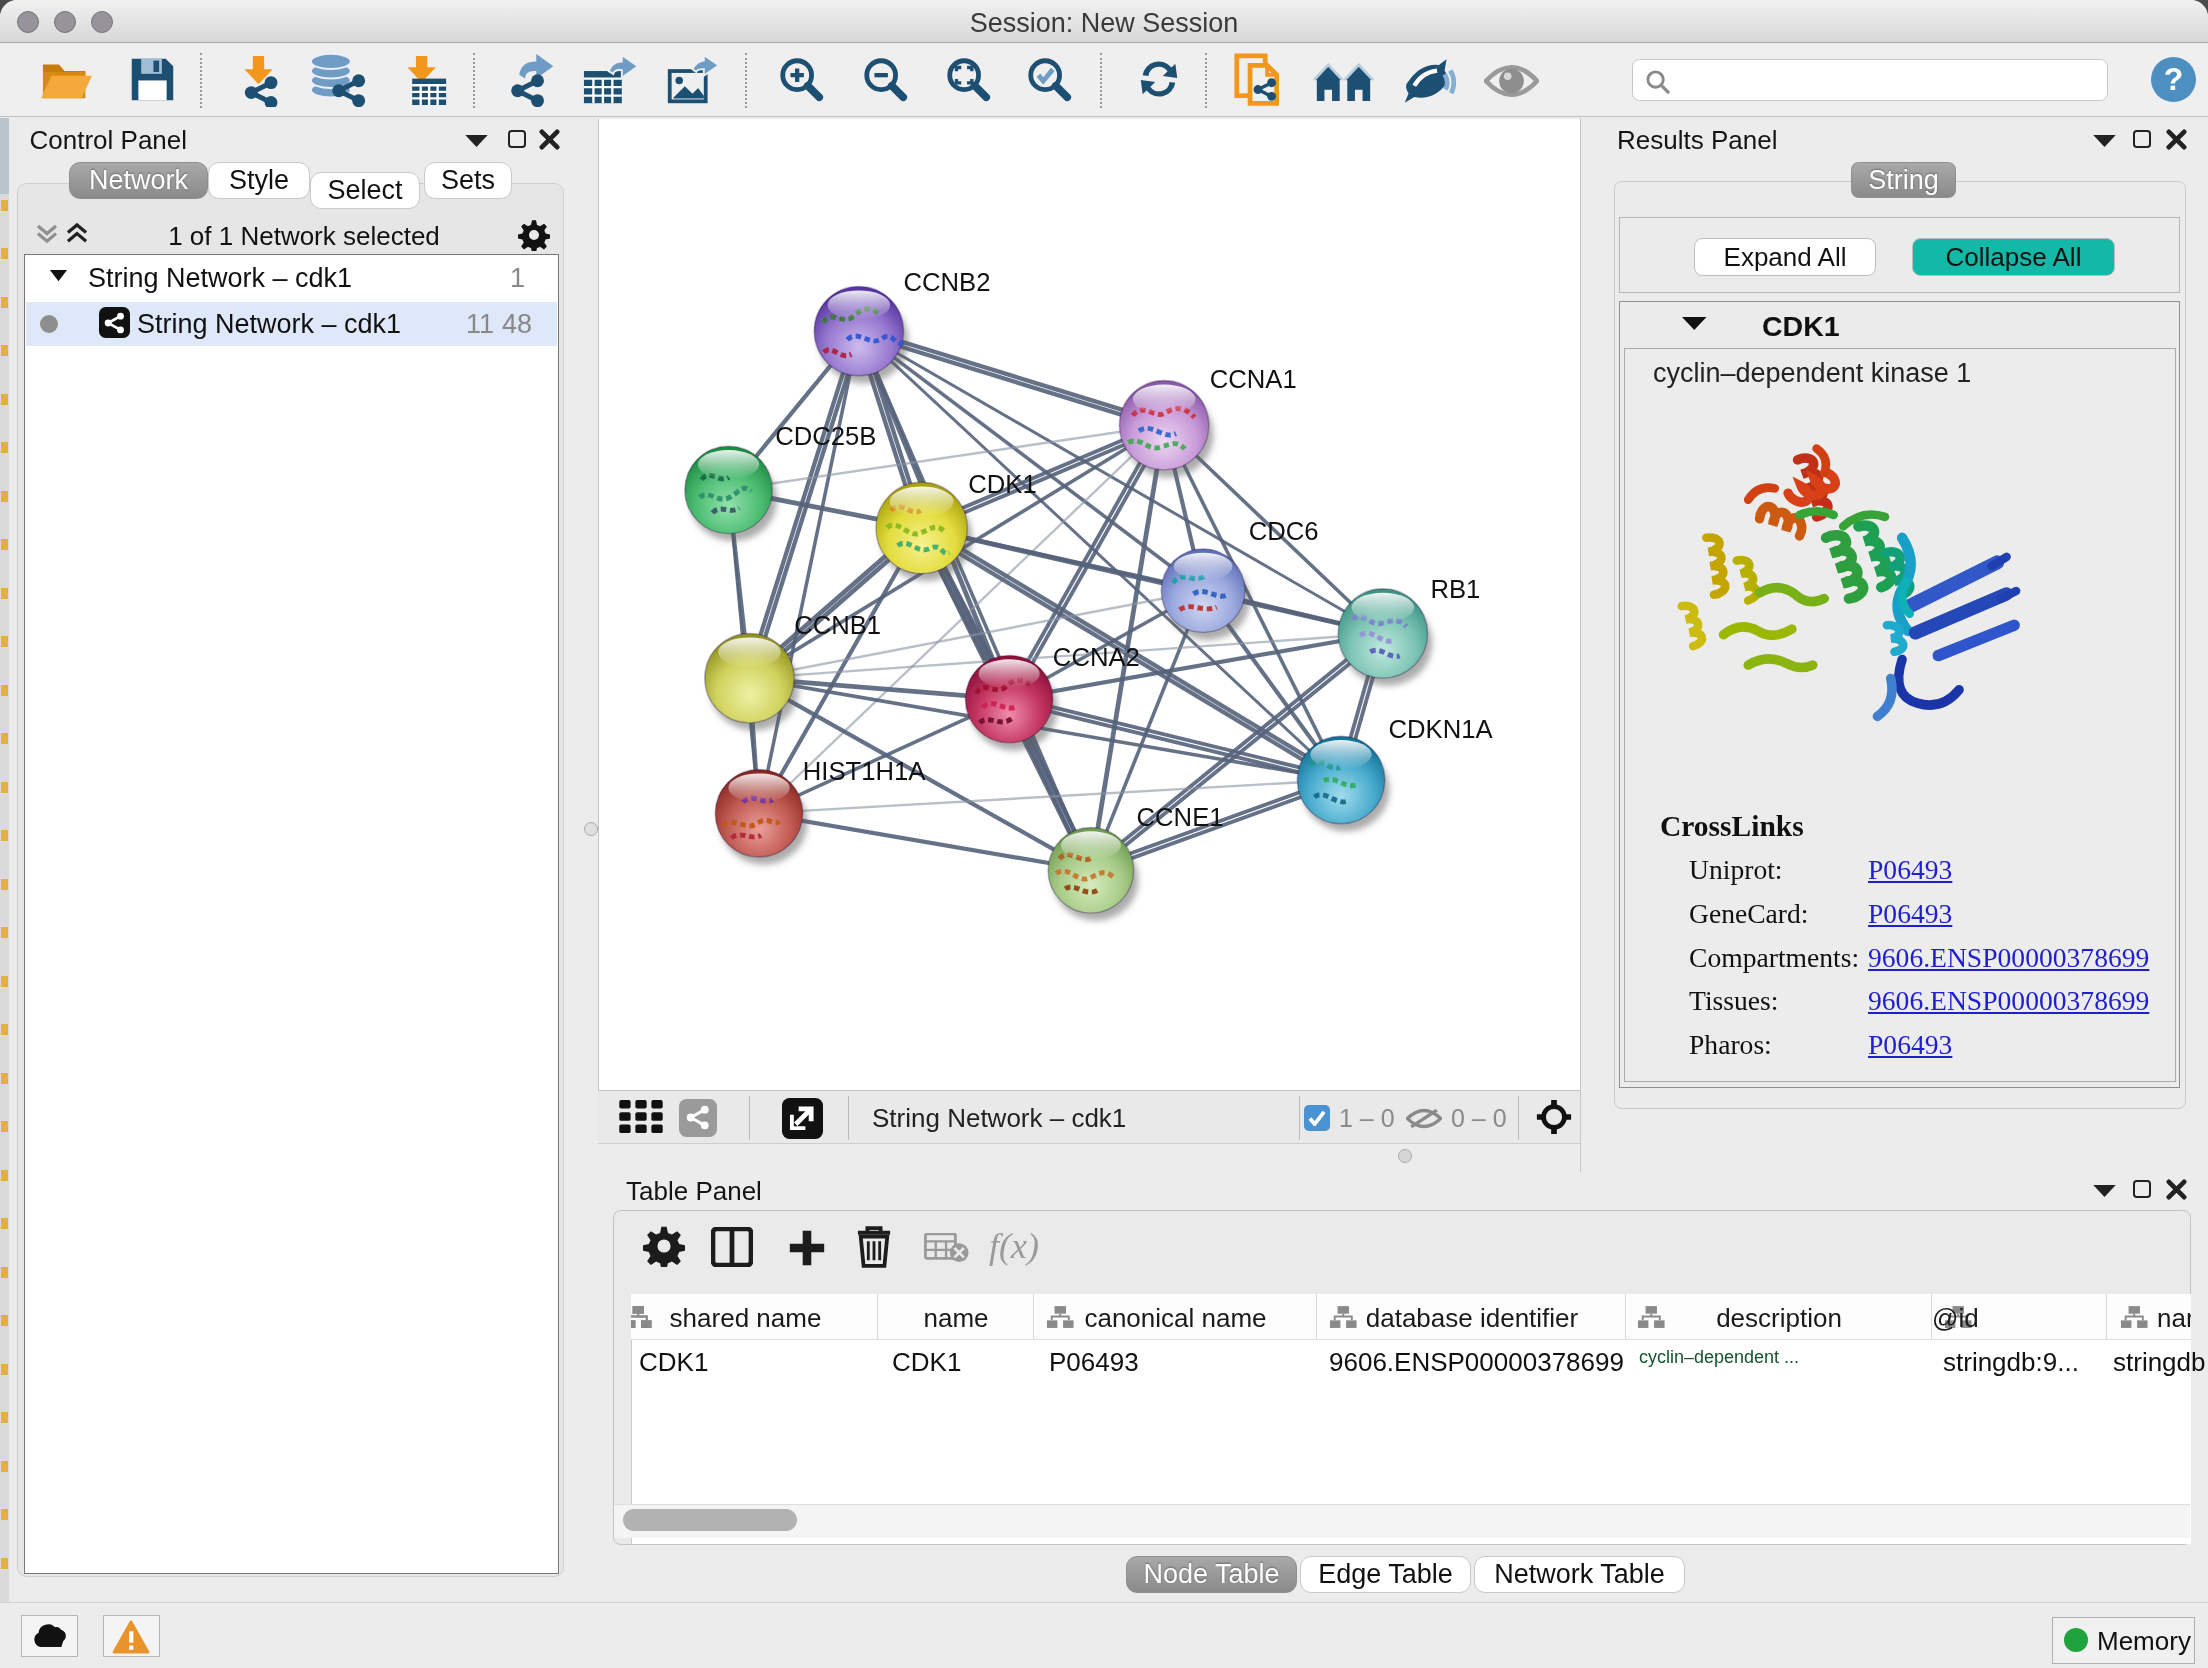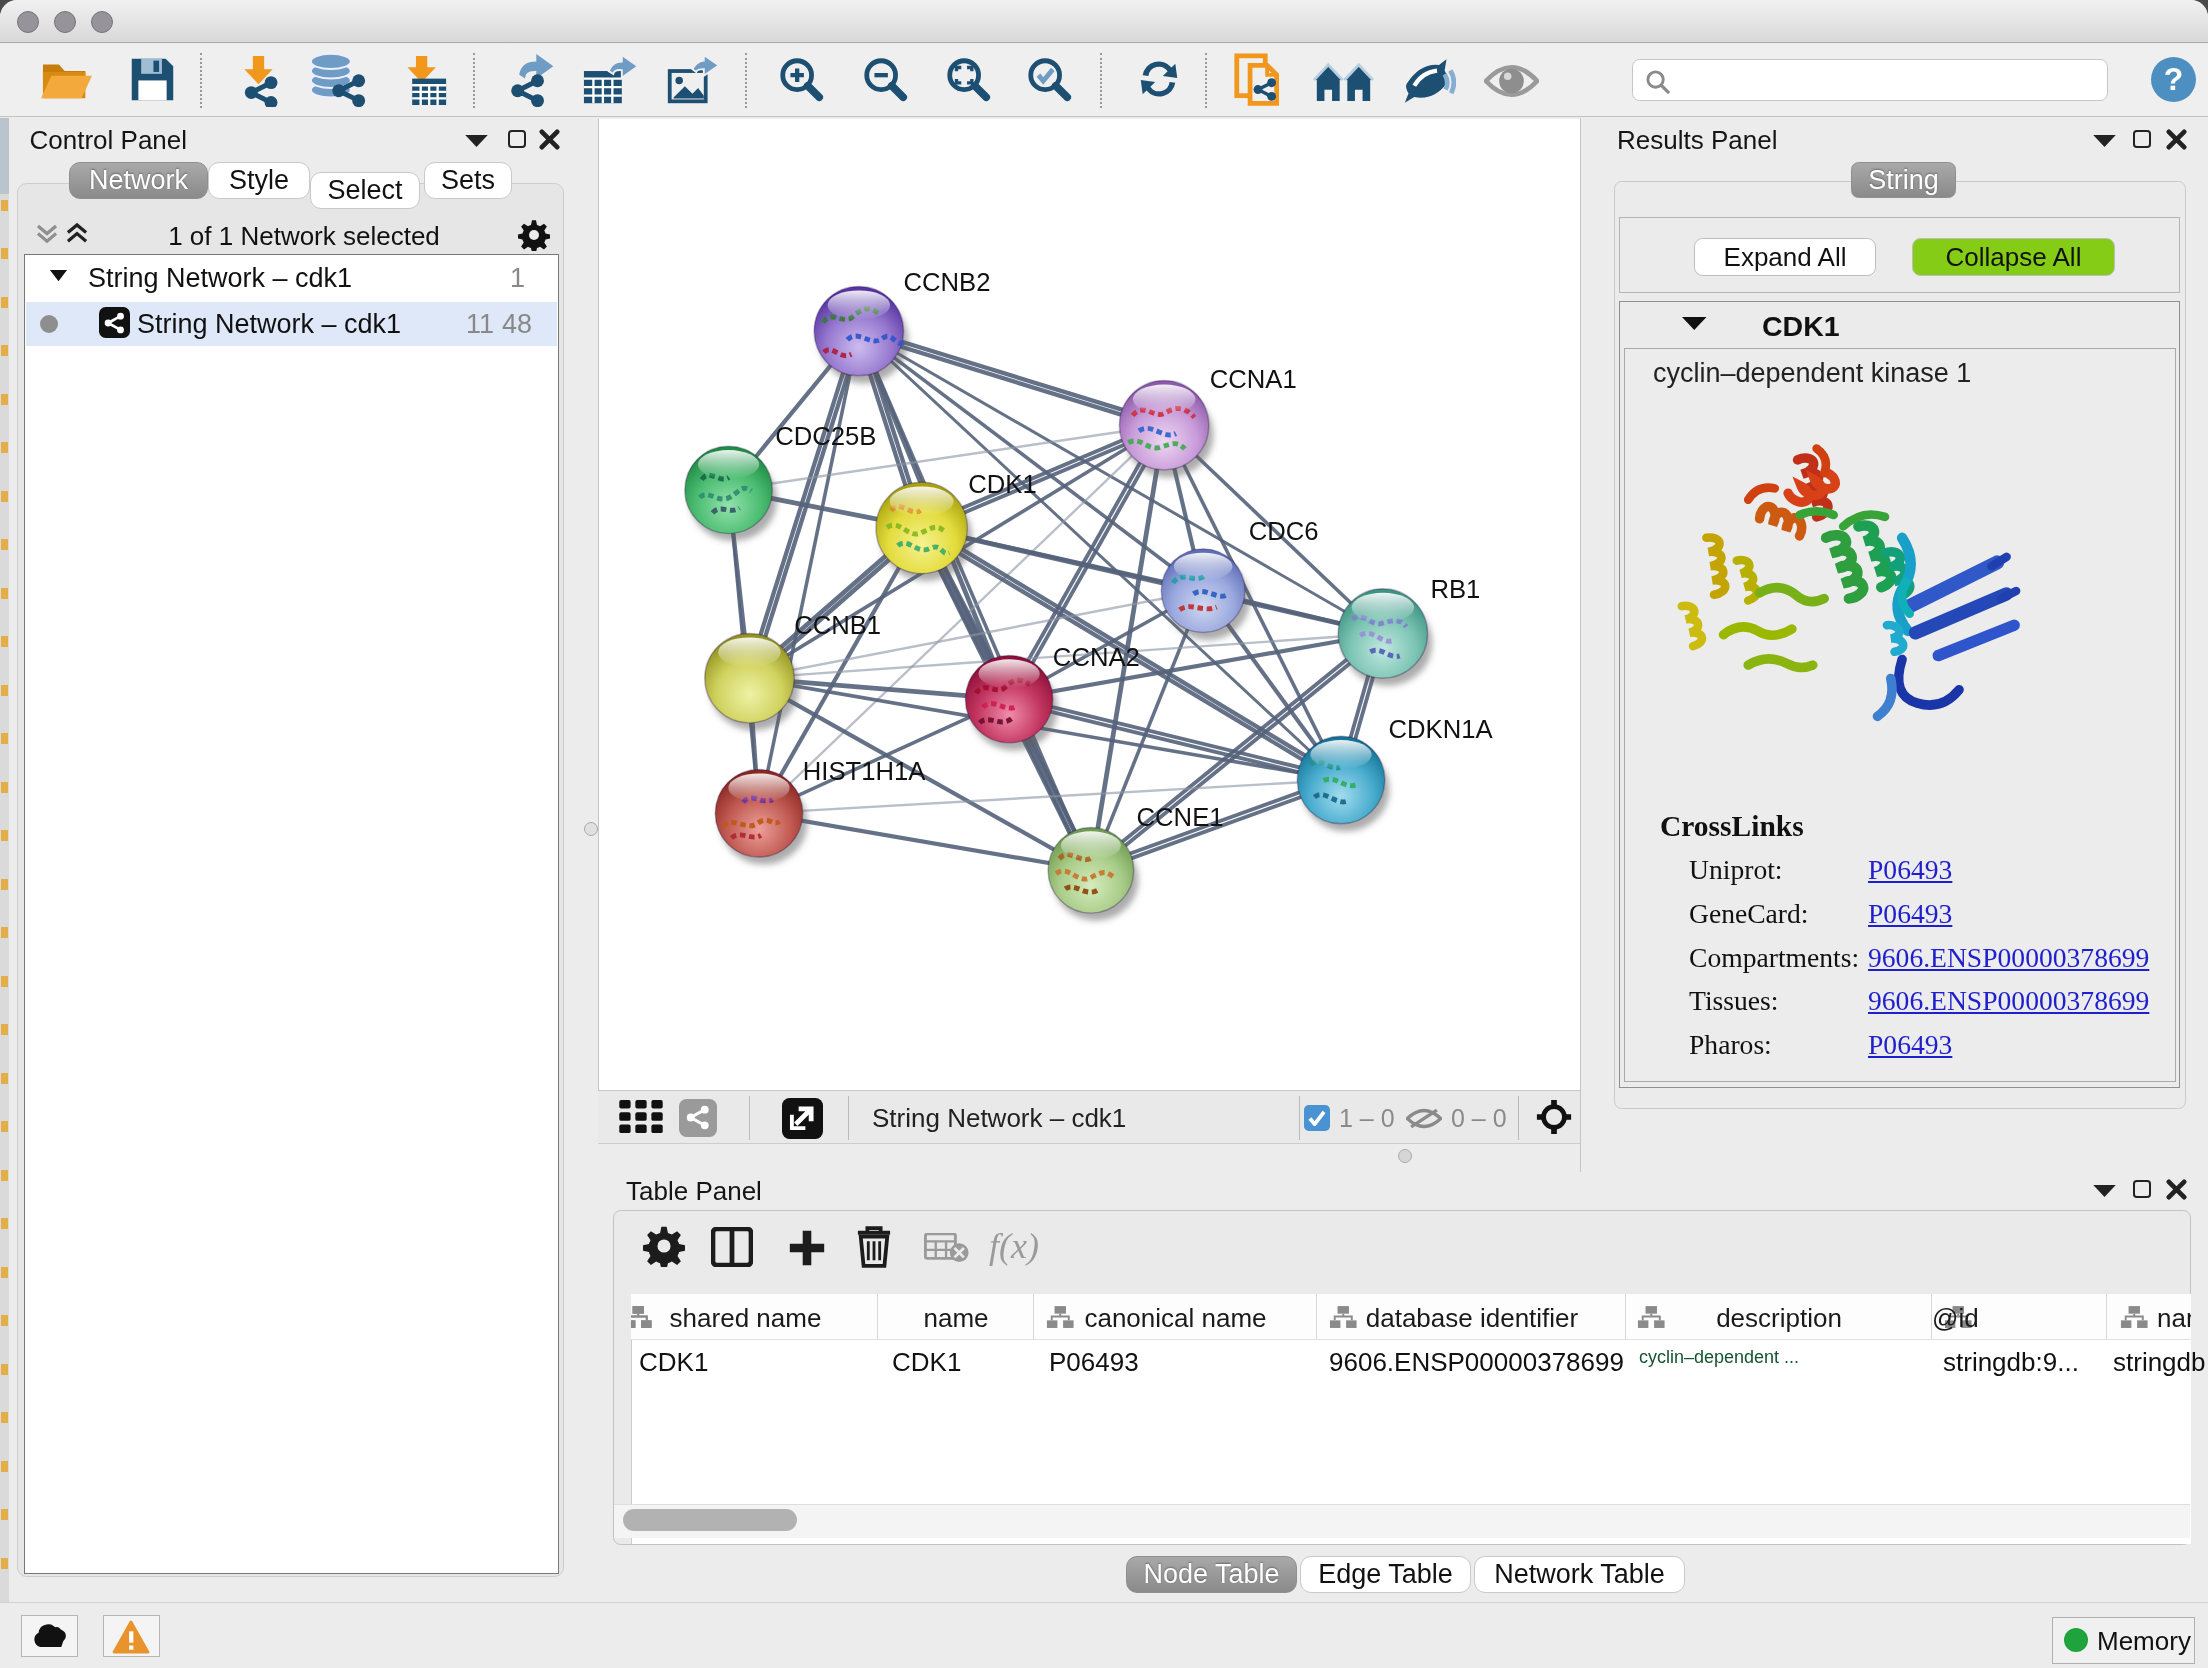--- a/index.html
+++ b/index.html
@@ -21,20 +21,21 @@
 #navbar{position:absolute;left:598px;top:1090px;width:982px;height:54px;background:#e9e9e9;border-top:1px solid #c5c5c5;border-bottom:1px solid #cdcdcd}
 .serif{font-family:"Liberation Serif",serif}
 a.lnk{color:#1f1fce;text-decoration:underline}
 </style></head><body>
 <div id="win">
 
 <div id="titlebar">
 <div class="tl" style="left:17px"></div>
       <div class="tl" style="left:54px"></div>
       <div class="tl" style="left:91px"></div>
+<div id="wtitle">Session: New Session</div>
     </div>
 <div id="toolbar">
       <svg class="ticon" style="left:40px;top:11.4px" width="53" height="49" viewBox="0 0 56 52">
         <path d="M3,10 h17 l6,7 h22 v8 H3 z" fill="#c87d0a"></path>
         <path d="M3,46 L3,18 h45 v28 z" fill="#d88a10"></path>
         <path d="M1,46 L12,22 h43 L44,46 z" fill="#f3a93c"></path>
       </svg>
       <svg class="ticon" style="left:128px;top:11.4px" width="49" height="49" viewBox="0 0 52 52">
         <path d="M4,4 h36 l8,8 v36 H4 z" fill="#1d4f72"></path>
         <rect x="14" y="4" width="22" height="16" fill="#9fbdd4"></rect>
@@ -539,21 +540,21 @@
       <path d="M2,2 h24 l-12,13 z" fill="#222"></path>
     </svg>
 <div class="abs" style="left:2133px;top:130px;width:18px;height:18px;border:2.9px solid #222;border-radius:3.8px"></div>
 <svg class="hicon" style="left:2166px;top:129px" width="21" height="21" viewBox="0 0 22 22">
       <path d="M3,3 L19,19 M19,3 L3,19" stroke="#222" stroke-width="5" stroke-linecap="round"></path>
     </svg>
 <div class="abs" style="left:1614px;top:181px;width:572px;height:928px;background:#ebebeb;border:1px solid #c9c9c9;border-radius:7.6px"></div>
 <div class="abs" style="left:1851px;top:162px;width:105px;height:36px;background:linear-gradient(#a9a9a9,#8a8a8a);border:1px solid #8f8f8f;border-radius:7.6px;color:#fff;font-size:27px;text-align:center;line-height:34px;text-shadow:0 -1px 1.9px rgba(0,0,0,.35)">String</div>
 <div class="abs" style="left:1619px;top:217px;width:561px;height:76px;background:#ebebeb;border:1px solid #b5b5b5"></div>
 <div class="abs" style="left:1694px;top:238px;width:182px;height:38px;background:#fff;border:1px solid #bdbdbd;border-radius:8.6px;font-size:26px;text-align:center;line-height:36px;color:#111">Expand All</div>
-<div class="abs" style="left:1912px;top:238px;width:203px;height:38px;background:#84cc16;border:1px solid #bdbdbd;border-radius:8.6px;font-size:26px;text-align:center;line-height:36px;color:#111">Collapse All</div>
+<div class="abs" style="left:1912px;top:238px;width:203px;height:38px;background:#14b8a6;border:1px solid #bdbdbd;border-radius:8.6px;font-size:26px;text-align:center;line-height:36px;color:#111">Collapse All</div>
 <div class="abs" style="left:1619px;top:301px;width:561px;height:787px;background:#ebebeb;border:1.9px solid #8f8f8f"></div>
 <svg class="hicon" style="left:1680px;top:315px" width="28.5px" height="16" viewBox="0 0 30 17">
       <path d="M2,2 h26 l-13,14 z" fill="#111"></path>
     </svg>
 <div class="abs" style="left:1762px;top:310px;font-size:28.5px;font-weight:bold;color:#111">CDK1</div>
 <div class="abs" style="left:1624px;top:348px;width:552px;height:734px;background:#ececec;border:1px solid #aaa"></div>
 <div class="abs" style="left:1653px;top:358px;font-size:27px;color:#222">cyclin–dependent kinase 1</div>
 <svg class="abs" style="left:1657px;top:439px" width="380" height="323" viewBox="0 0 400 340">
       <g fill="none" stroke-linecap="round">
         <path d="M148,22 a13,8 -20 1 1 5,15 a13,8 -20 1 1 5,15 a13,8 -20 1 1 5,15 a13,8 -20 1 1 5,15" stroke="#c03018" stroke-width="10" fill="none"></path>

